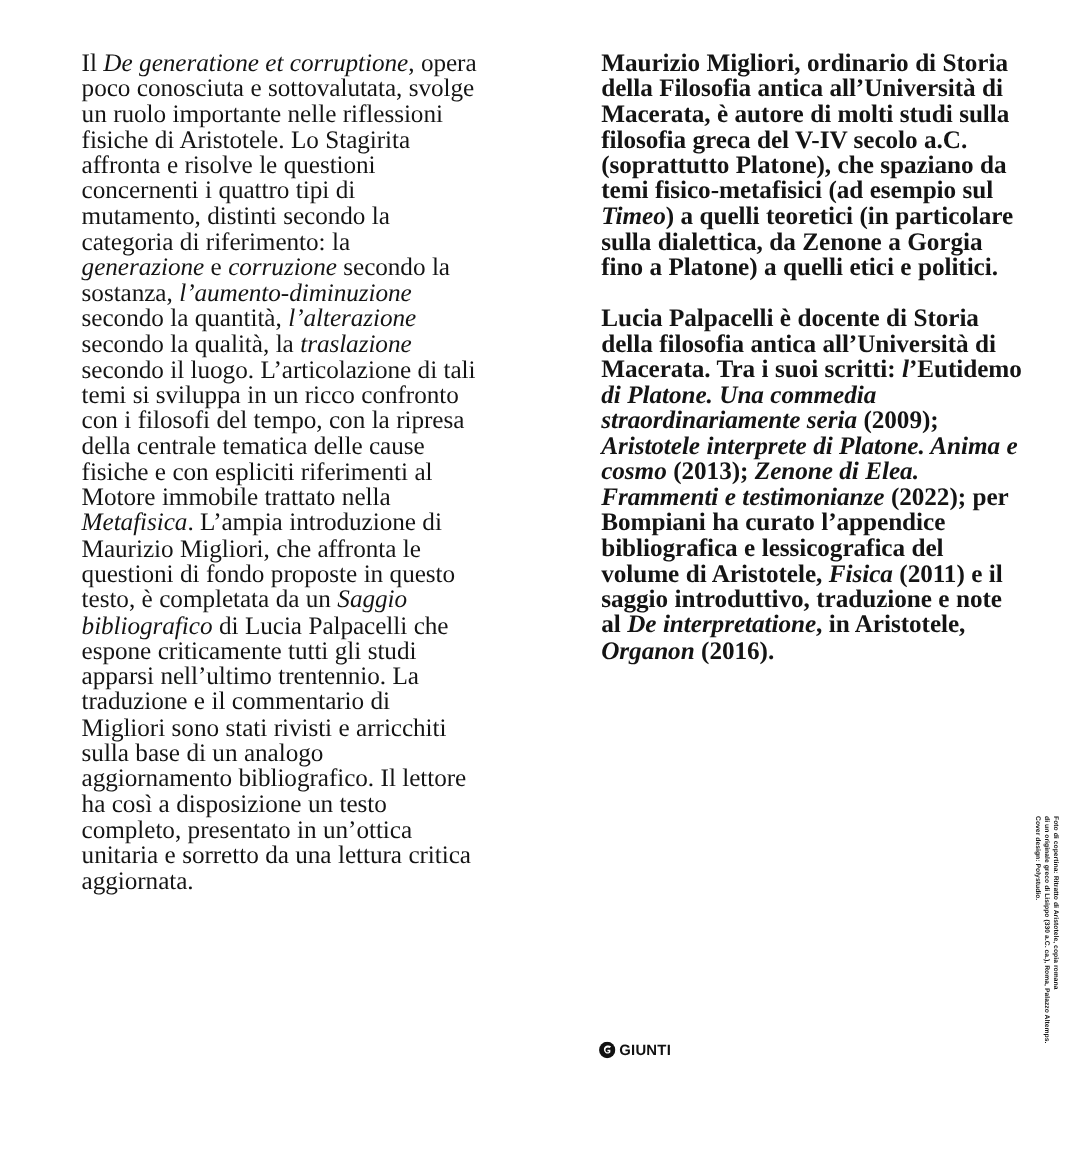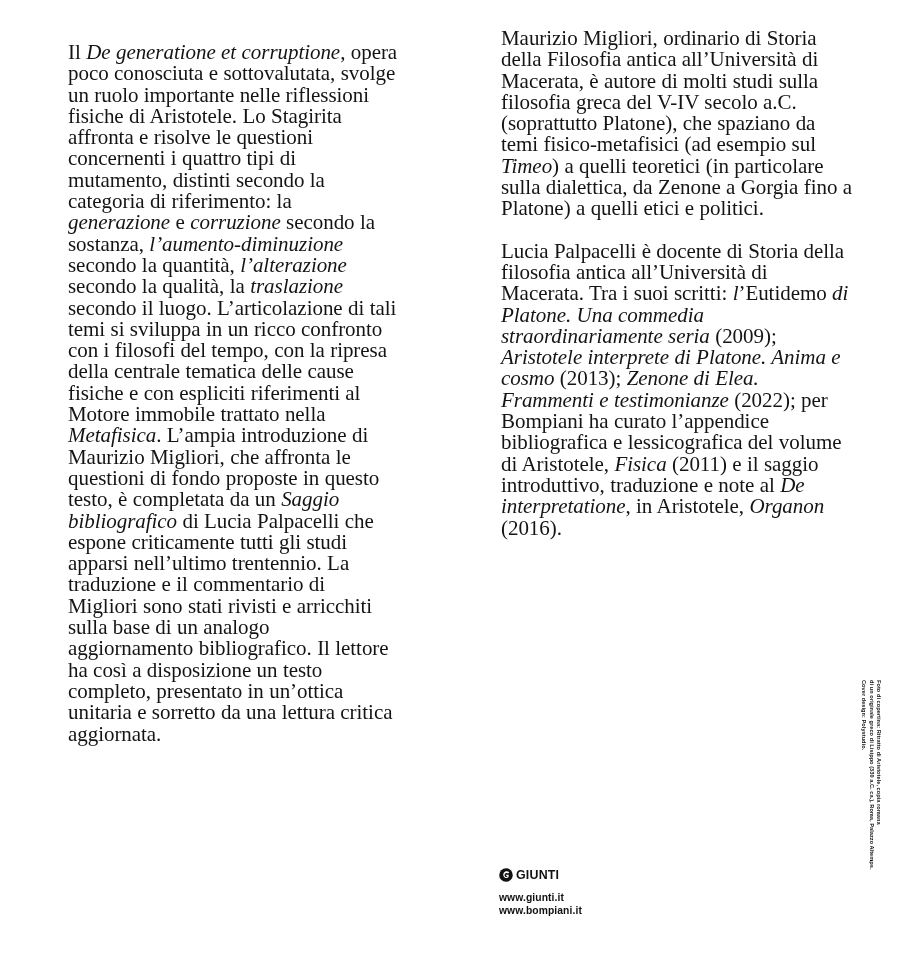--- a/index.html
+++ b/index.html
@@ -26,22 +26,23 @@
   
   .col-left {
     position: absolute;
     left: 68px;
     top: 42px;
     width: 330px;
   }
   .col-right {
     position: absolute;
     left: 501px;
-    top: 28px;
+    top: 42px;
     width: 352px;
+    font-weight: bold;
   }
 
   .para {
     font-size: 21px;
     line-height: 21.3px;
     letter-spacing: -0.05px;
     color: #141414;
     margin: 0;
     word-spacing: 0.2px;
   }
@@ -124,24 +125,20 @@
   </div>
 
   <div class="publisher">
     <div class="logo-row">
       <svg class="logo-mark" viewBox="0 0 32 32">
         <circle cx="16" cy="16" r="15.5" fill="#111111"></circle>
         <path d="M23.5 9.5 C20.5 6.5 14.5 6.5 11.5 10 C8.5 13.5 9.5 19 13 21.5 C16 23.7 20 23 22 20.5 L22 15.5 L16.5 15.5 L16.5 18.2 L19.2 18.2 L19.2 19.6 C17.8 20.8 15.4 20.8 13.9 19.2 C12.1 17.3 12.3 14 14.3 12.3 C16.2 10.7 19 10.9 20.6 12.4 Z" fill="#ffffff"></path>
       </svg>
       <span class="logo-word">GIUNTI</span>
     </div>
-    <div class="sites">
-      <div>www.giunti.it</div>
-      <div>www.bompiani.it</div>
-    </div>
   </div>
 
   <div class="credit">
     <div>Foto di copertina: Ritratto di Aristotele, copia romana</div>
     <div>di un originale greco di Lisippo (330 a.C. ca.), Roma, Palazzo Altemps.</div>
     <div>Cover design: Polystudio.</div>
   </div>
 
 </div>
 

